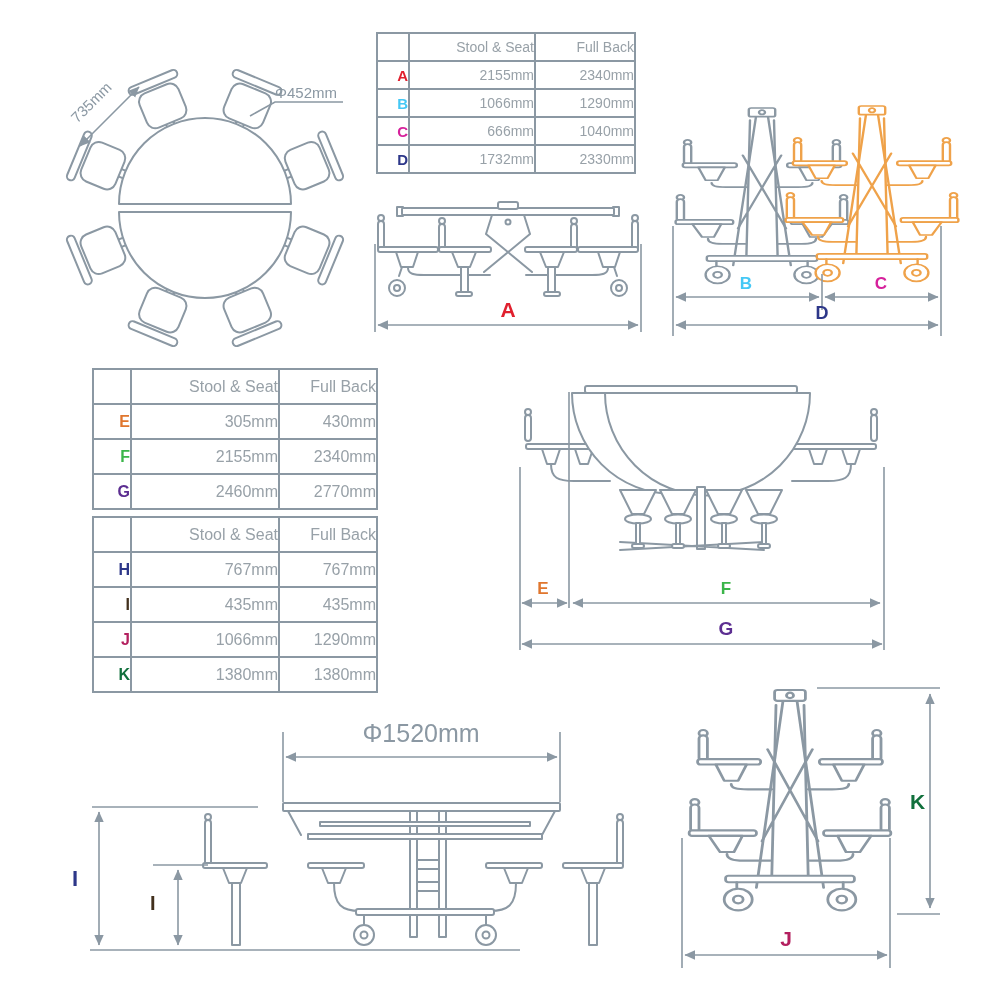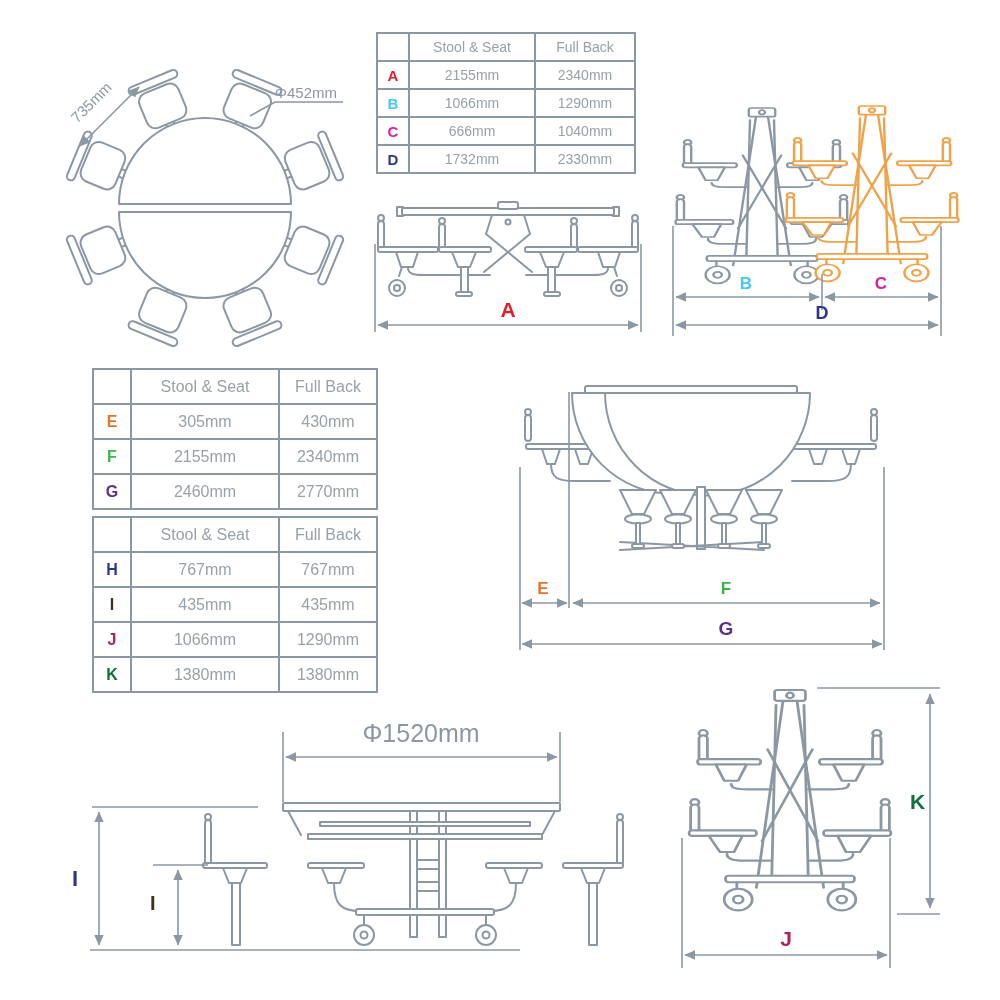--- a/index.html
+++ b/index.html
@@ -7,21 +7,21 @@
        font-family:"Liberation Sans",sans-serif;overflow:hidden;}
   .abs{position:absolute;}
   svg{color:var(--line,#8b98a3);overflow:visible;display:block;}
   .s{stroke:currentColor;fill:none;stroke-width:2;stroke-linecap:round;stroke-linejoin:round;}
   .f{stroke:currentColor;fill:#fff;stroke-width:2;stroke-linejoin:round;}
   .d{stroke:var(--line,#8b98a3);fill:none;stroke-width:1.6;}
   .dimtxt{font-size:15px;fill:var(--line,#8b98a3);font-family:"Liberation Sans",sans-serif;}
   .big{font-size:25px;}
   .ltr{font-weight:bold;font-family:"Liberation Sans",sans-serif;}
   table.spec{border-collapse:collapse;background:#fff;table-layout:fixed;}
-  table.spec td{border:2px solid var(--line,#8b98a3);text-align:center;vertical-align:middle;
+  table.spec td{border:2px solid var(--line,#8b98a3);text-align:right;vertical-align:middle;
        color:var(--text,#98a1a8);padding:0;overflow:hidden;}
   .t1 td{height:26px;font-size:14px;}
   .t1 .c0{width:30px;} .t1 .c1{width:124px;} .t1 .c2{width:98px;}
   .t23 td{height:33px;font-size:16px;}
   .t23 .c0{width:36px;} .t23 .c1{width:146px;} .t23 .c2{width:96px;}
   td.lt{font-weight:bold;font-size:16px;}
   .t1 td.lt{font-size:15px;}
 </style>
 </head>
 <body>

